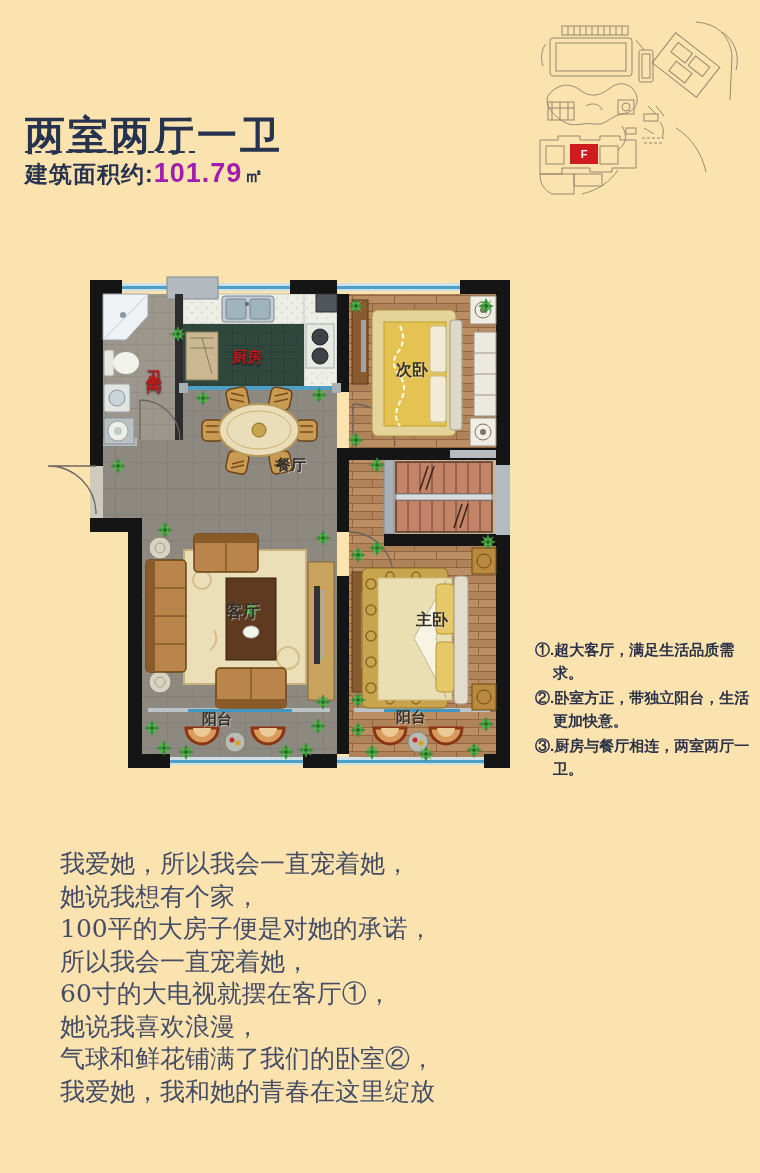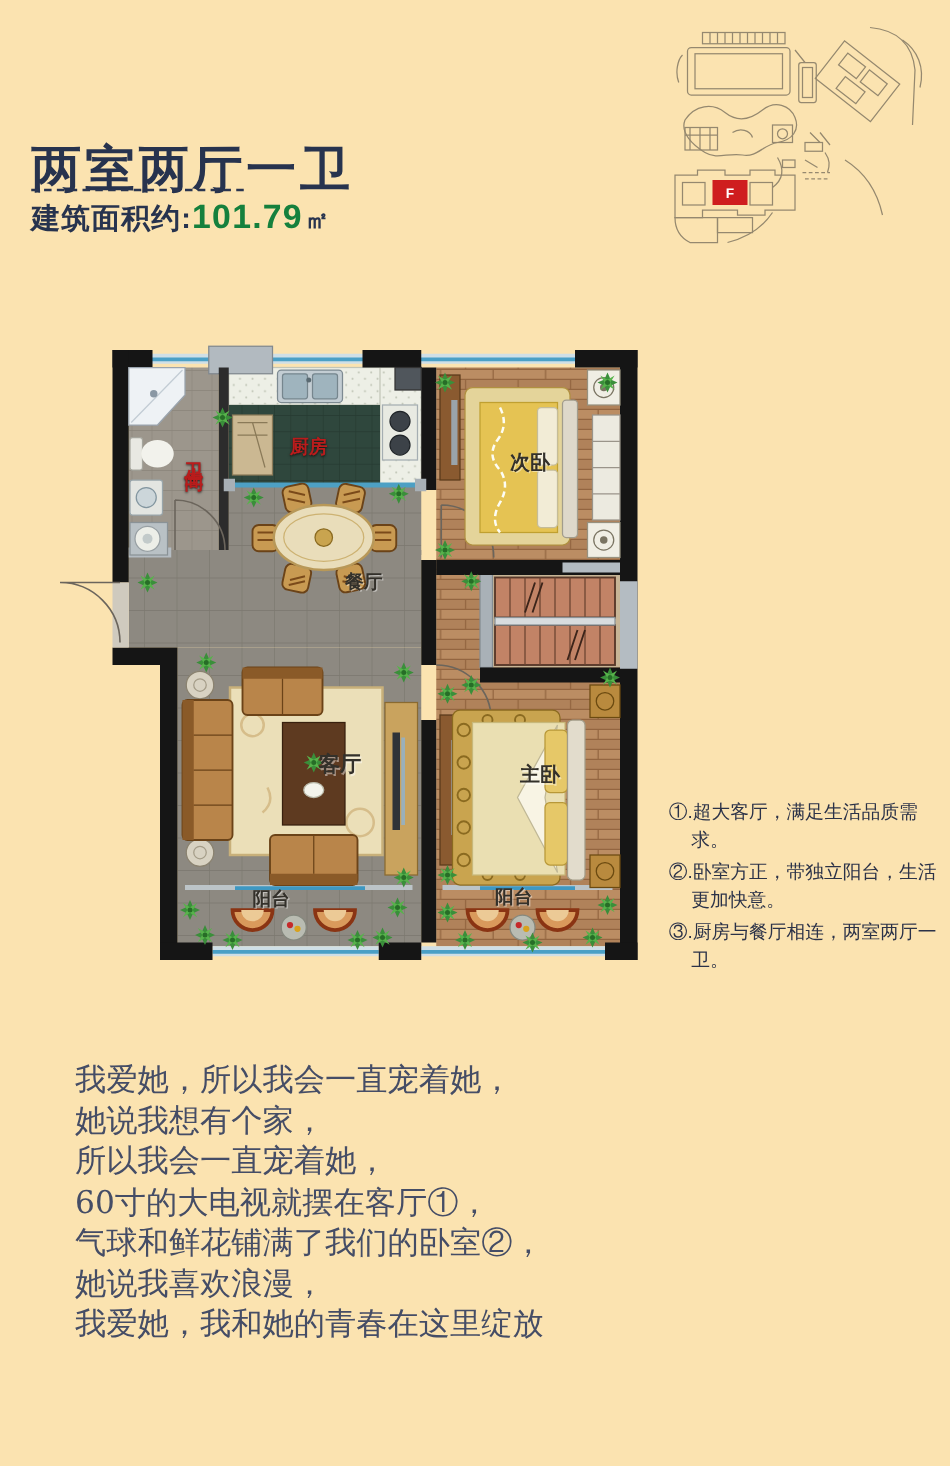--- a/index.html
+++ b/index.html
@@ -16,40 +16,40 @@
     font-size:40px;font-weight:bold;color:#27334e;letter-spacing:3px;
   }
   .hd-dash{
     position:absolute;left:25px;top:151px;width:170px;height:0;
     border-top:2px dashed #2a3550;
   }
   .hd-area{
     position:absolute;left:25px;top:158px;
     font-size:23px;font-weight:bold;color:#27334e;letter-spacing:1px;
   }
-  .hd-area .num{color:#15803d;font-size:27px;}
+  .hd-area .num{color:#a21caf;font-size:27px;}
   .hd-area .unit{color:#27334e;font-size:19px;margin-left:2px;}
 
   
   .siteplan{position:absolute;left:526px;top:10px;width:220px;height:190px;}
 
   
   .plan{position:absolute;left:90px;top:280px;width:420px;height:495px;}
   .plan svg{overflow:visible;display:block;}
   .room-label{
     position:absolute;font-weight:bold;white-space:nowrap;pointer-events:none;
   }
   .lbl-white{color:#b91c1c;text-shadow:0 1px 2px rgba(0,0,0,.75);}
   .lbl-dark{color:#33302a;text-shadow:1px 1px 0 rgba(255,255,255,.45);}
   .vert{writing-mode:vertical-rl;letter-spacing:4px;}
 
   
   .features{
     position:absolute;left:535px;top:638px;width:216px;
-    color:#2b3248;font-size:15px;font-weight:normal;line-height:23px;
+    color:#2b3248;font-size:15px;font-weight:bold;line-height:23px;
   }
   .features p{margin:0 0 2px 0;padding-left:18px;text-indent:-18px;}
 
   
   .poem{
     position:absolute;left:60px;top:848px;width:660px;
     color:#454d66;font-size:25px;line-height:32.5px;
     font-family:"DejaVu Serif", serif;
   }
   .poem p{margin:0;}
@@ -380,36 +380,37 @@
           <use href="#plant" x="396" y="444"></use>
           <use href="#plant" x="282" y="472"></use>
         <use href="#plant" x="384" y="470"></use>
           <use href="#plant" x="336" y="474"></use>
       </g>
     </svg>
 
     <div class="room-label lbl-white vert" style="left:54px;top:78px;font-size:15px;">卫生间</div>
     <div class="room-label lbl-white" style="left:142px;top:68px;font-size:15px;">厨房</div>
     <div class="room-label lbl-dark" style="left:186px;top:176px;font-size:15px;">餐厅</div>
-    <div class="room-label lbl-dark" style="left:306px;top:80px;font-size:16px;margin-left:12px;">次卧</div>
-    <div class="room-label lbl-dark" style="left:136px;top:320px;font-size:17px;padding-left:29px;">客厅</div>
+    <div class="room-label lbl-dark" style="left:306px;top:80px;font-size:16px;">次卧</div>
+    <div class="room-label lbl-dark" style="left:136px;top:320px;font-size:17px;">客厅</div>
     <div class="room-label lbl-dark" style="left:326px;top:330px;font-size:16px;">主卧</div>
     <div class="room-label lbl-dark" style="left:112px;top:430px;font-size:15px;">阳台</div>
     <div class="room-label lbl-dark" style="left:306px;top:428px;font-size:15px;">阳台</div>
   </div>
 
   <div class="features">
     <p>①.超大客厅，满足生活品质需求。</p>
     <p>②.卧室方正，带独立阳台，生活 更加快意。</p>
     <p>③.厨房与餐厅相连，两室两厅一卫。</p>
   </div>
 
   <div class="poem">
     <p>我爱她，所以我会一直宠着她，</p>
     <p>她说我想有个家，</p>
+    <p>100平的大房子便是对她的承诺，</p>
     <p>所以我会一直宠着她，</p>
     <p>60寸的大电视就摆在客厅①，</p>
+    <p>她说我喜欢浪漫，</p>
     <p>气球和鲜花铺满了我们的卧室②，</p>
-    <p>她说我喜欢浪漫，</p>
     <p>我爱她，我和她的青春在这里绽放</p>
   </div>
 
 </div>
 
 </body></html>

